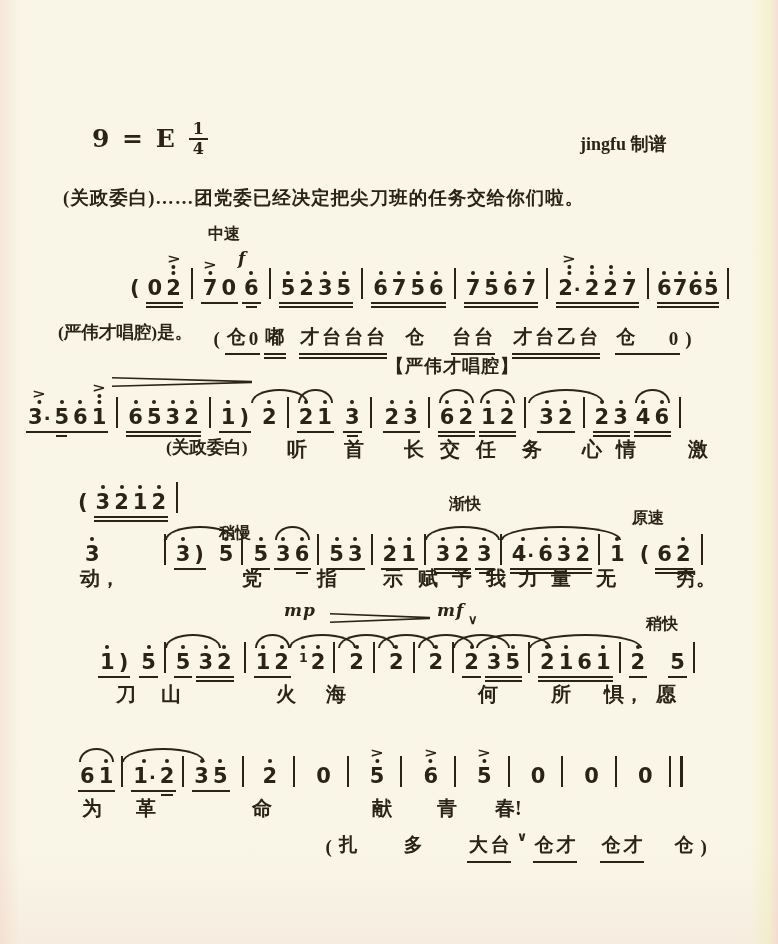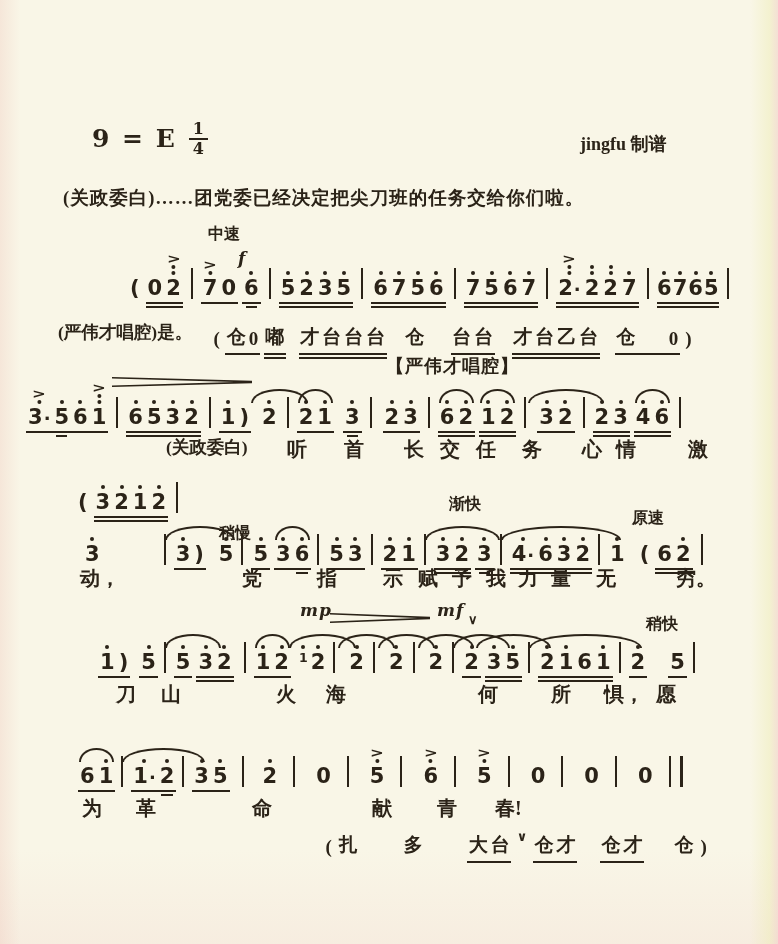--- a/index.html
+++ b/index.html
@@ -757,21 +757,21 @@
       <div class="lyr " style="left: 383px; top: 98px;">示</div>
       <div class="lyr " style="left: 418px; top: 98px;">赋</div>
       <div class="lyr " style="left: 452px; top: 98px;">予</div>
       <div class="lyr " style="left: 486px; top: 98px;">我</div>
       <div class="lyr " style="left: 518px; top: 98px;">力</div>
       <div class="lyr " style="left: 551px; top: 98px;">量</div>
       <div class="lyr " style="left: 596px; top: 98px;">无</div>
       <div class="lyr " style="left: 676px; top: 98px;">穷。</div>
     </div>
     <div class="line" style="top: 600px; height: 112px;">
-      <div class="lbl dyn" style="left: 300px; top: 0px;">mp</div>
+      <div class="lbl dyn" style="left: 284px; top: 0px;">mp</div>
       <div class="lbl dyn" style="left: 437px; top: 0px;">mf</div>
       <div class="lbl breath" style="left: 468px; top: 13px;">∨</div>
       <div class="lbl tempo" style="left: 646px; top: 16px;">稍快</div>
       <div class="hp" style="left: 330px; top: 9px;"><svg width="100" height="10">
           <line x1="0" y1="0.8" x2="100" y2="4.6"></line>
           <line x1="0" y1="9.2" x2="100" y2="5.4"></line>
         </svg></div>
       <div class="mrow " style="left: 96px; top: 42px;">
         <span class="grp u1">
           <span class="note">

